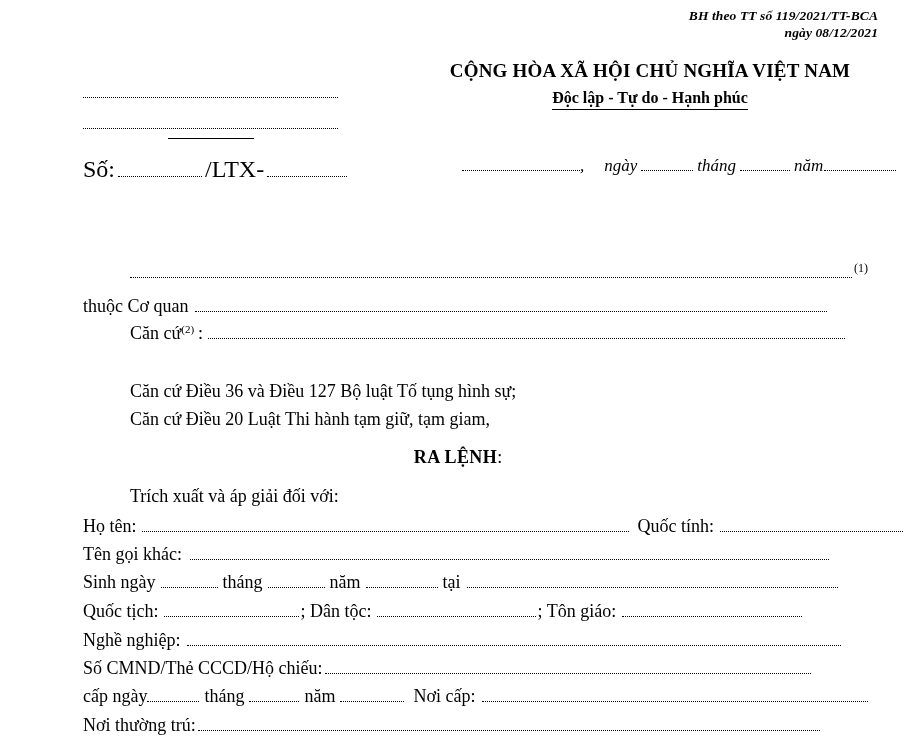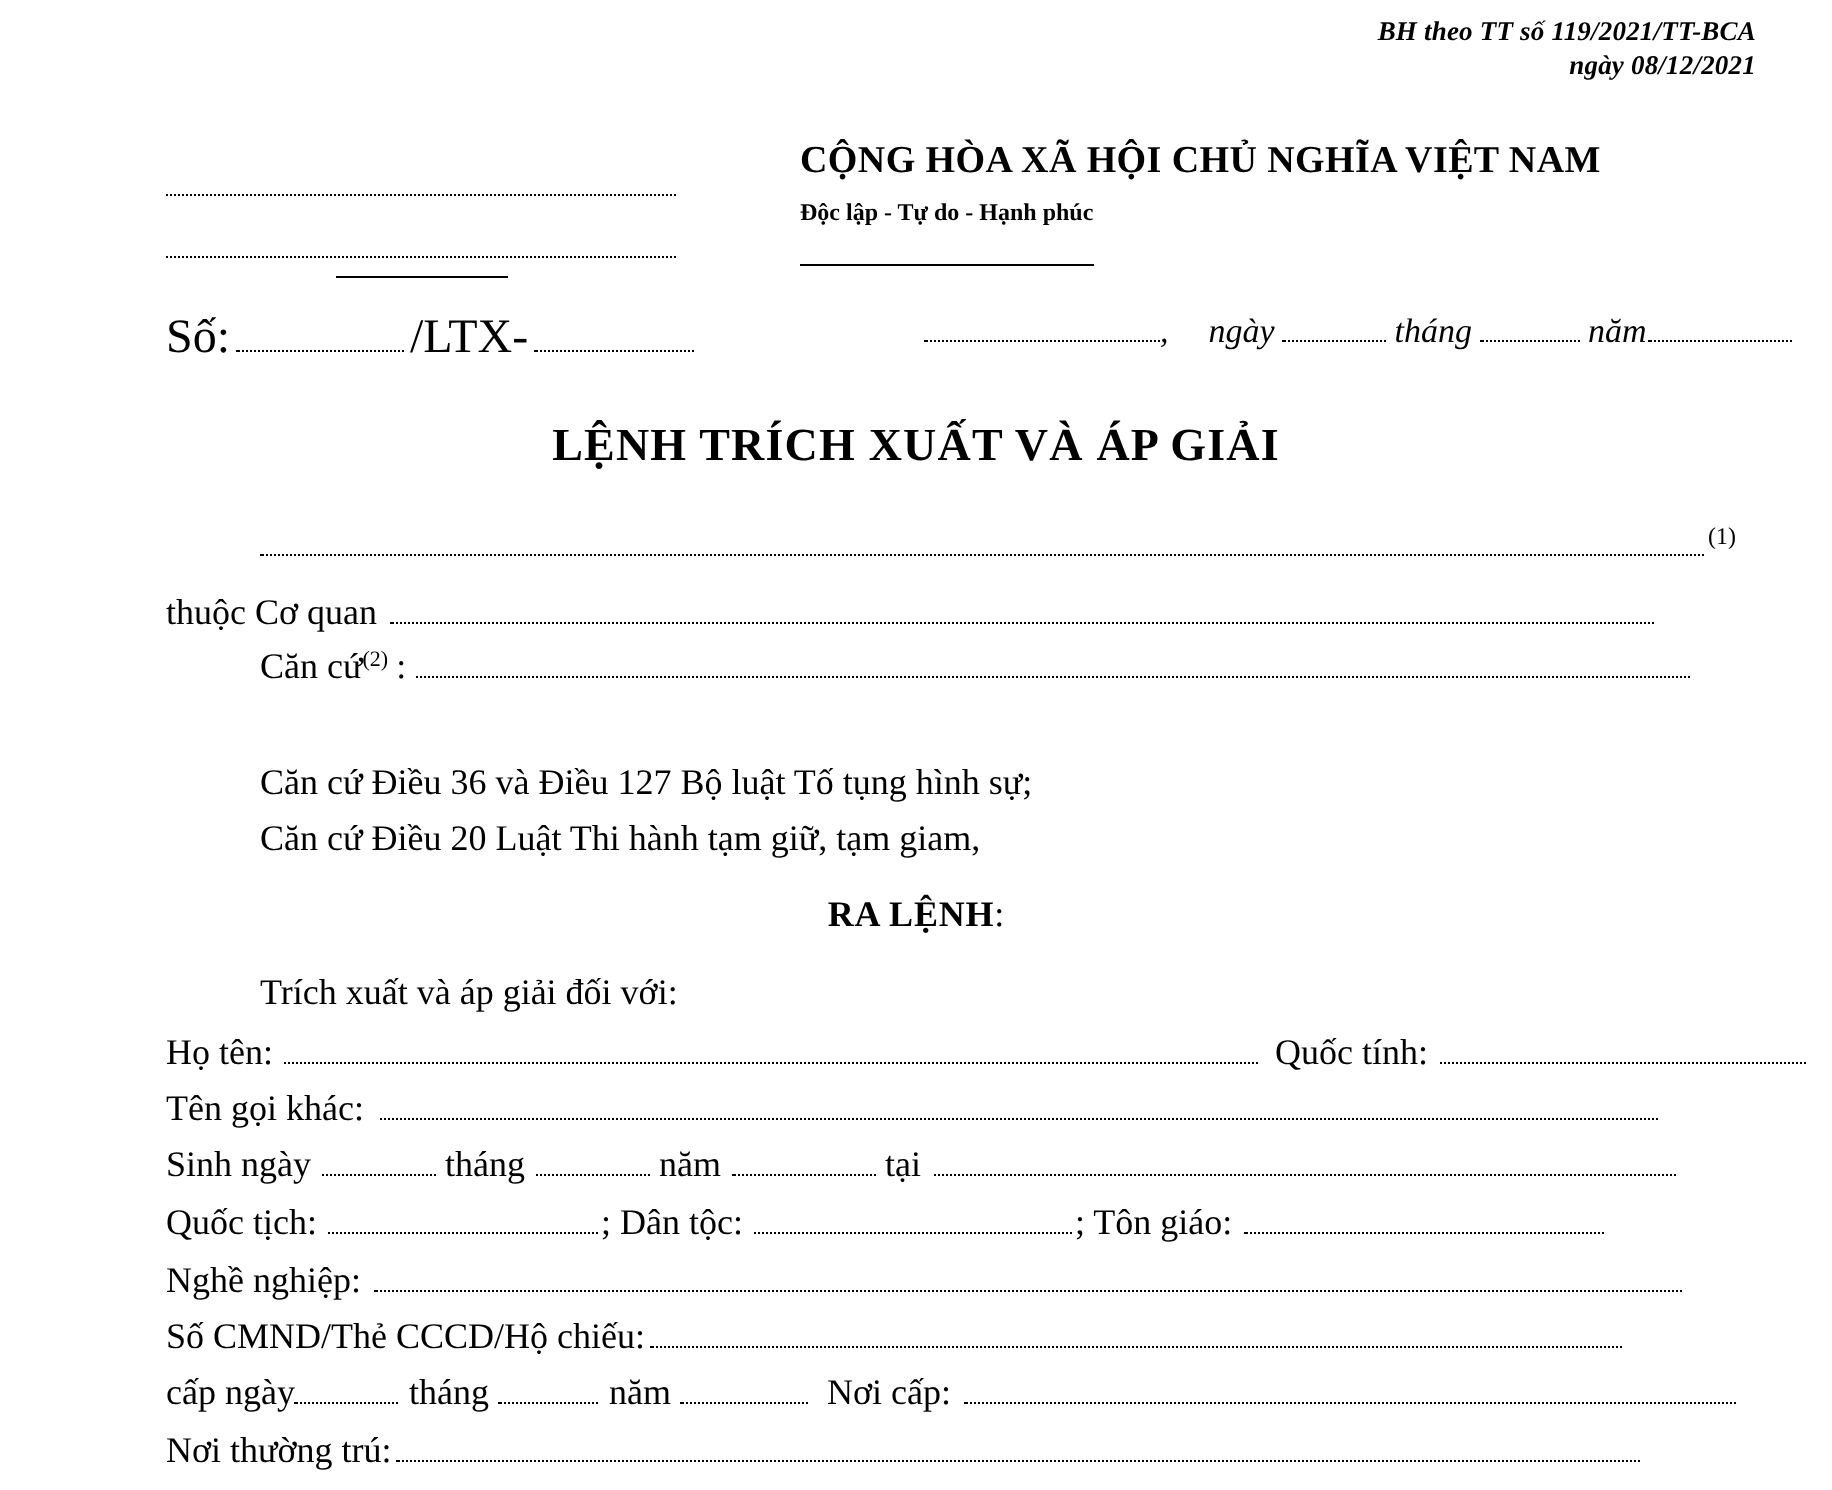--- a/index.html
+++ b/index.html
@@ -34,36 +34,37 @@
     font-size: 13.5px;
     line-height: 17px;
     letter-spacing: 0.1px;
   }
   .form-code div { white-space: nowrap; }
 
   
   .national {
     position: absolute;
     left: 400px;
-    top: 70px;
+    top: 60px;
     width: 500px;
+    text-align: center;
   }
   .national .line1 {
     font-weight: bold;
     font-size: 19px;
     letter-spacing: 0.2px;
     white-space: nowrap;
   }
   .national .line2 {
     font-weight: bold;
-    font-size: 12px;
+    font-size: 16px;
     margin-top: 7px;
     display: inline-block;
     border-bottom: 1.6px solid #000;
-    padding-bottom: 18px;
+    padding-bottom: 2px;
     white-space: nowrap;
   }
 
   
   .agency {
     position: absolute;
     left: 83px;
     top: 78px;
     width: 255px;
   }
@@ -253,21 +254,20 @@
     <span class="fill f1"></span>
     <span>,</span>
     <span style="margin-left:20px">ngày</span>
     <span class="fill f2"></span>
     <span>tháng</span>
     <span class="fill f3"></span>
     <span>năm</span>
     <span class="fill f4"></span>
   </div>
 
-  <div class="doc-title">LỆNH TRÍCH XUẤT VÀ ÁP GIẢI</div>
 
   <div class="body-block">
 
     <div class="row r-line1">
       <span class="dotfill"></span>
       <span class="mark">(1)</span>
     </div>
 
     <div class="row r-coquan">
       <span>thuộc Cơ quan</span>

